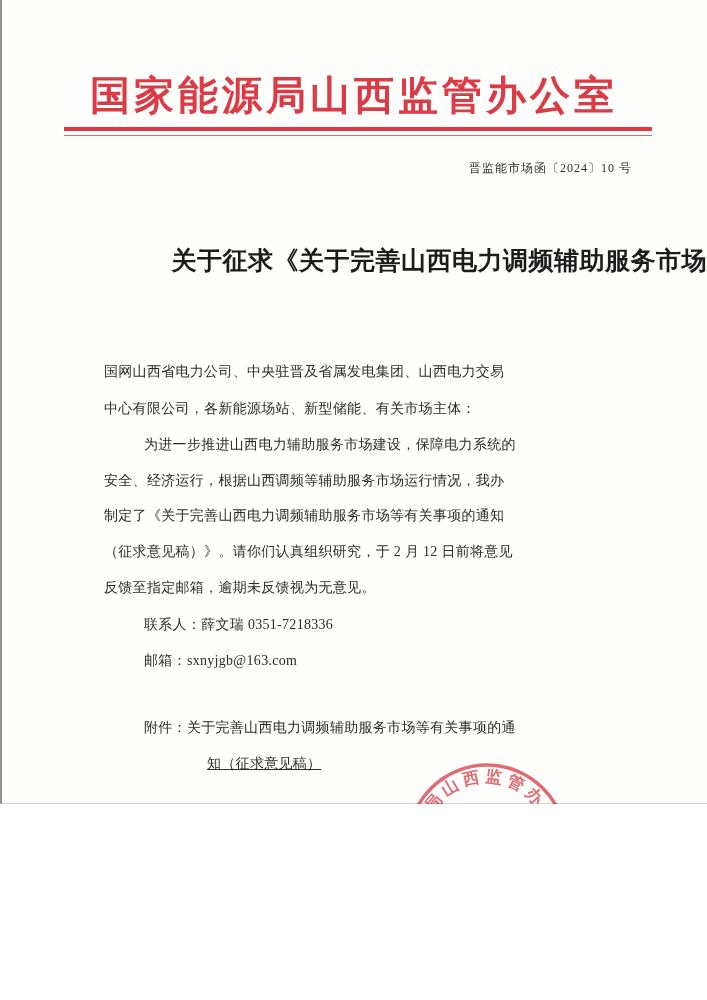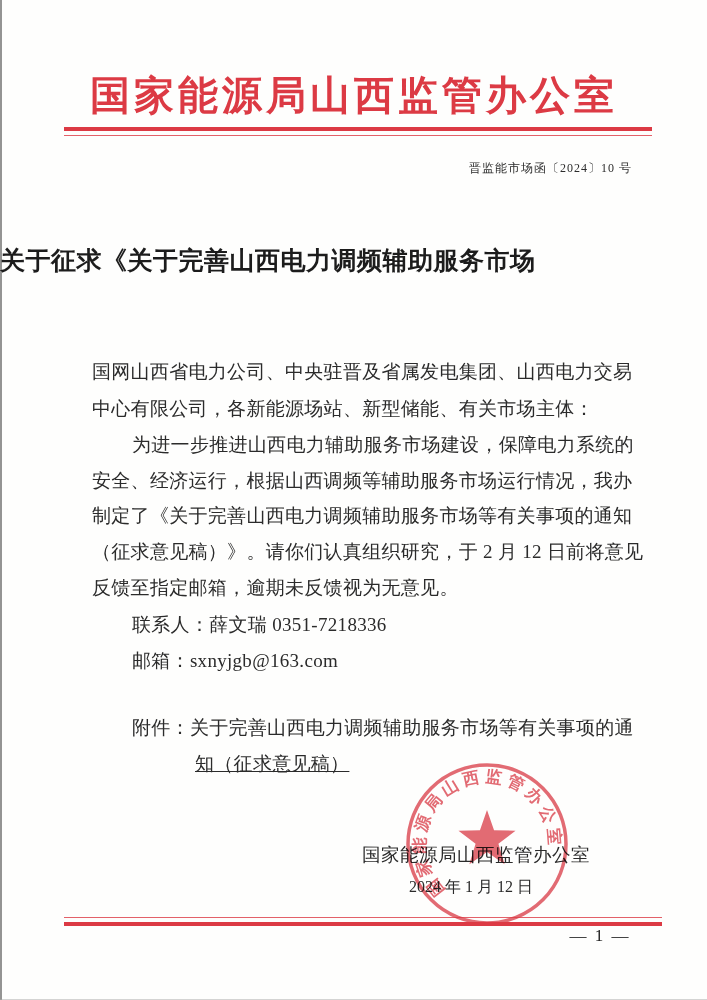--- a/index.html
+++ b/index.html
@@ -4,21 +4,21 @@
 <style>
   :root{
     --red:#dc3a44;
     --seal:#dd4a55;
     --ink:#2b2b2b;
   }
   *{box-sizing:border-box;}
   html,body{margin:0;padding:0;background:#ffffff;}
   .page{
     position:relative;
-    width:707px;height:1000px;
+    width:707px;height:804px;
     background:#fefefd;
     overflow:hidden;
     font-family:"Liberation Serif","DejaVu Serif",serif;
     color:var(--ink);
   }
   
   .scan-edge-left{position:absolute;left:0;top:0;width:2px;height:100%;background:#3c3c3c;opacity:.55;}
   .scan-edge-bottom{position:absolute;left:0;bottom:0;width:100%;height:1px;background:#aaa;opacity:.5;}
 
   .org-title{
@@ -32,30 +32,30 @@
   .rule-top-thin{top:135px;height:1px;opacity:.8;}
   .rule-bottom-thin{top:917px;height:1px;opacity:.8;width:598px;}
   .rule-bottom-thick{top:922px;height:4px;width:598px;}
 
   .doc-number{
     position:absolute;top:160px;left:0;width:632px;
     text-align:right;font-size:12px;letter-spacing:1px;white-space:nowrap;
   }
 
   .doc-title{
-    position:absolute;left:0;width:707px;text-align:left;
+    position:absolute;left:0;width:707px;text-align:right;
     font-size:25px;font-weight:bold;color:#1c1c1c;
-    letter-spacing:0.5px;white-space:nowrap;
+    letter-spacing:0.5px;white-space:nowrap;padding-left:24px;
   }
   .doc-title.t1{top:244px;}
   .doc-title.t2{top:285px;}
 
   .body-line{
-    position:absolute;left:92px;width:545px;
-    font-size:19px;line-height:24px;letter-spacing:0.3px;white-space:nowrap;
+    position:absolute;left:104px;width:545px;
+    font-size:14px;line-height:24px;letter-spacing:0.3px;white-space:nowrap;
   }
   .indent{padding-left:40px;}
   .indent-hang{padding-left:103px;text-decoration:underline;}
 
   .sig-org{
     position:absolute;top:842px;left:362px;width:218px;
     text-align:center;font-size:18.5px;letter-spacing:0.5px;white-space:nowrap;
   }
   .sig-date{
     position:absolute;top:877px;left:362px;width:218px;

